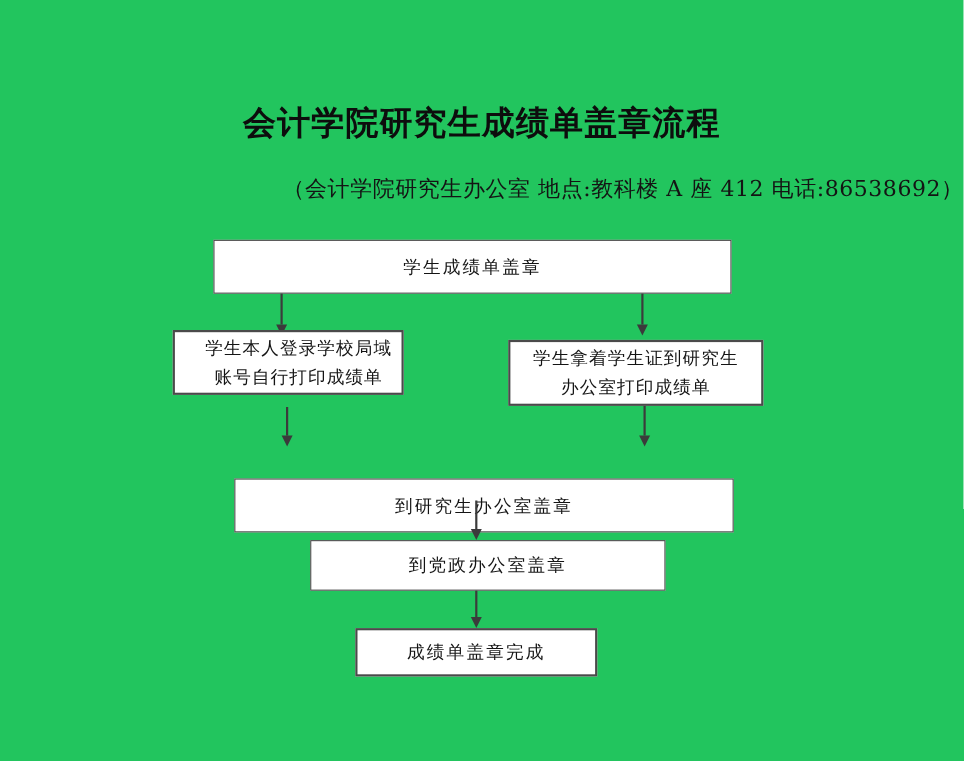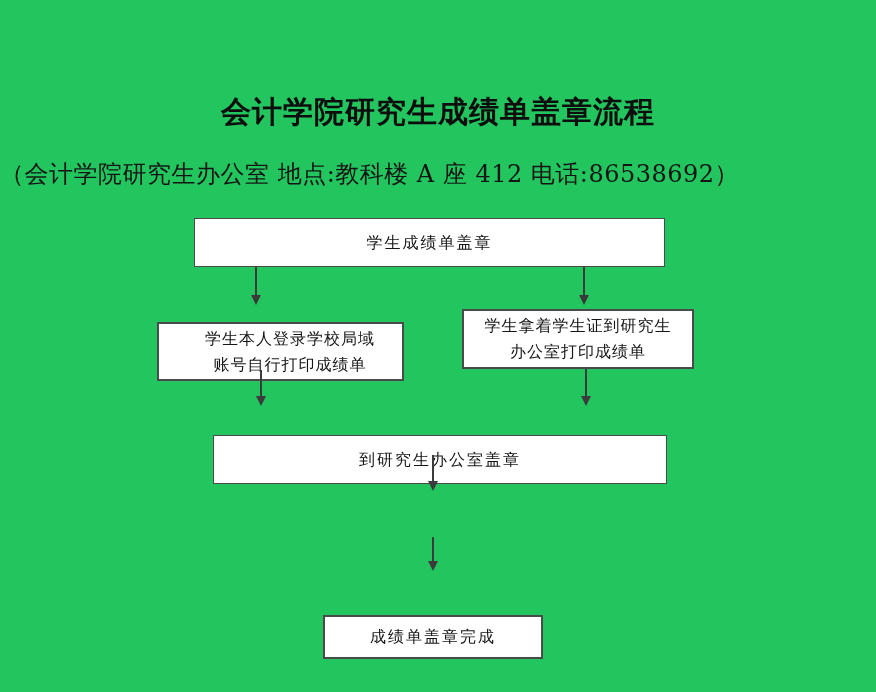--- a/index.html
+++ b/index.html
@@ -26,48 +26,48 @@
     font-weight: bold;
     font-size: 30px;
     letter-spacing: 1px;
     color: #0d0d0d;
   }
   .subtitle {
     position: absolute;
     left: 0;
     top: 158px;
     width: 100%;
-    text-align: left;
+    text-align: right;
     font-family: "DejaVu Serif", "Liberation Serif", serif;
-    font-size: 24px;
+    font-size: 20px;
     letter-spacing: 0.5px;
     color: #141414;
   }
   .node {
     position: absolute;
     box-sizing: border-box;
     background: #ffffff;
     border: 1.5px solid #4a4a4a;
     display: flex;
     align-items: center;
     justify-content: center;
     text-align: center;
     font-size: 16px;
     letter-spacing: 2px;
     line-height: 26px;
     color: #141414;
     white-space: pre-line;
   }
   .node.thick { border-width: 2px; }
   .n-start  { left: 194px; top: 218px; width: 471px; height: 49px; }
-  .n-self   { left: 157px; top: 322px; width: 247px; height: 59px; letter-spacing: 1px; padding-left: 19px; }
+  .n-self   { left: 157px; top: 300px; width: 210px; height: 59px; letter-spacing: 1px; padding-left: 19px; }
   .n-office { left: 462px; top: 309px; width: 232px; height: 60px; letter-spacing: 1px; }
   .n-grad   { left: 213px; top: 406px; width: 454px; height: 49px; margin-top: 29px; }
   .n-party  { left: 282px; top: 491px; width: 323px; height: 46px; }
-  .n-done   { left: 323px; top: 571px; width: 220px; height: 44px; margin-top: 44px; }
+  .n-done   { left: 323px; top: 571px; width: 220px; height: 44px; }
   .arrow {
     position: absolute;
     width: 2px;
     background: #3b3b3b;
   }
   .arrow::after {
     content: "";
     position: absolute;
     left: 50%;
     bottom: -10px;
@@ -105,18 +105,19 @@
   <div class="node n-office thick">学生拿着学生证到研究生
 办公室打印成绩单</div>
 
   <div class="arrow a3"></div>
   <div class="arrow a4"></div>
 
   <div class="node n-grad">到研究生办公室盖章</div>
 
   <div class="arrow a5"></div>
 
+  <div class="node n-party">到党政办公室盖章</div>
 
   <div class="arrow a6"></div>
 
   <div class="node n-done thick">成绩单盖章完成</div>
 
 </div>
 
 </body></html>

